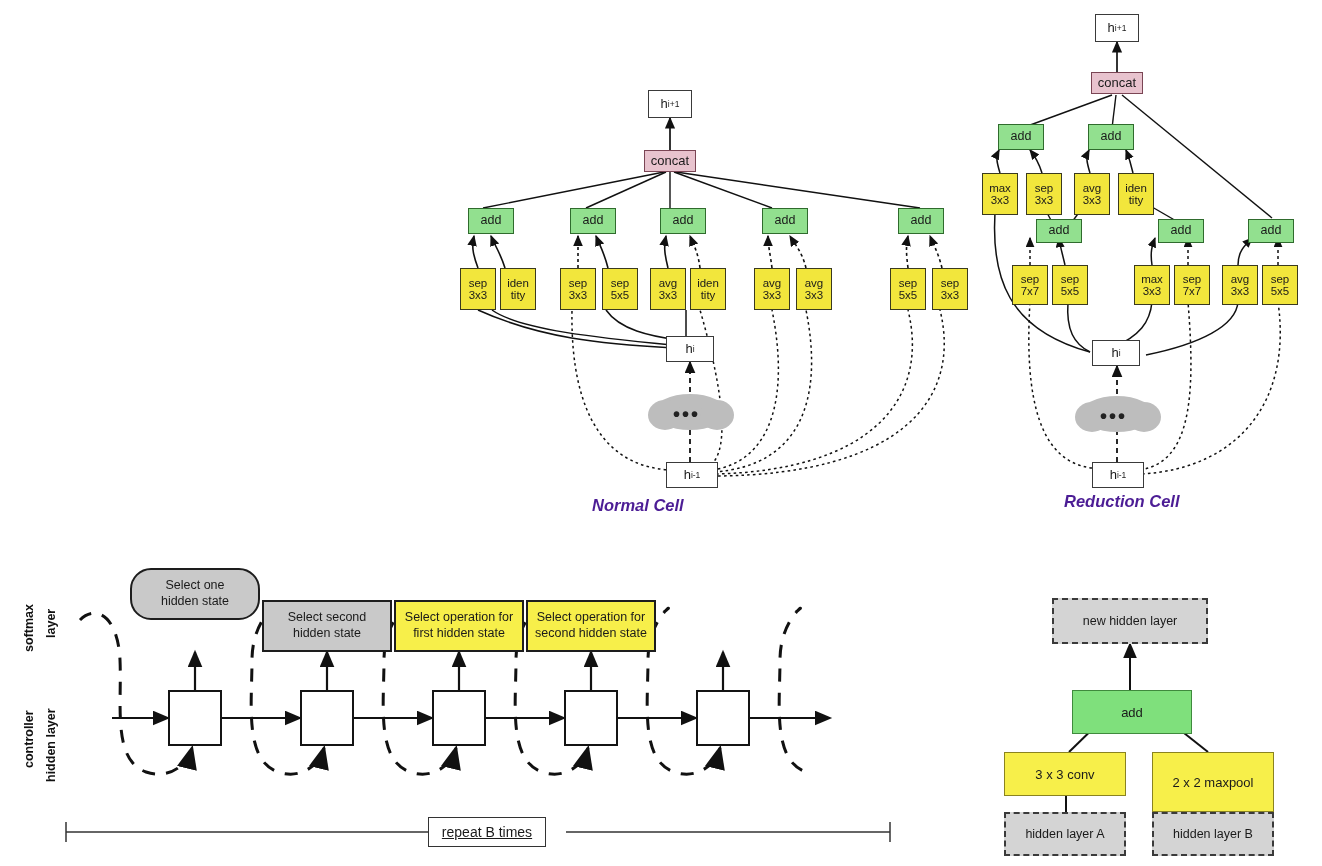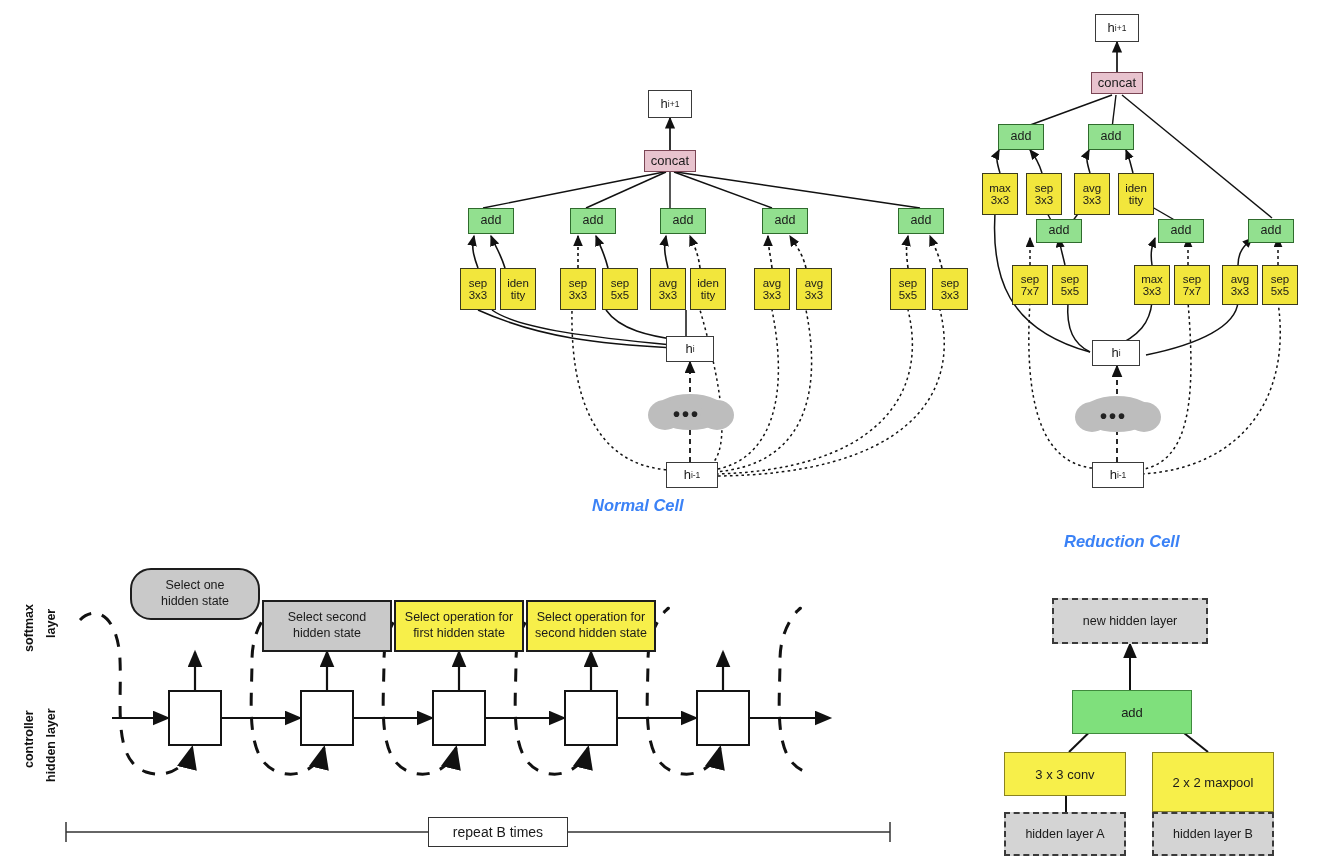--- a/index.html
+++ b/index.html
@@ -10,21 +10,21 @@
 
   .node{position:absolute;box-sizing:border-box;border:1.6px solid #222;
         display:flex;align-items:center;justify-content:center;text-align:center;
         line-height:1.05;background:#fff;}
   .op{background:#f2e63c;font-size:11.5px;font-weight:400;border:1.6px solid #3a3a1f;}
   .op span{display:block;}
   .add{background:#92e08f;font-size:12.5px;border:1.6px solid #2f6b2d;}
   .concat{background:#e8c3ce;font-size:13px;border:1.6px solid #7a4554;}
   .hnode{background:#fff;font-size:13px;border:1.6px solid #3a3a3a;}
   .hnode sub{font-size:8.5px;}
-  .celltitle{position:absolute;font-style:italic;font-weight:700;font-size:16.5px;color:#3b82f6;}
+  .celltitle{position:absolute;font-style:italic;font-weight:700;font-size:16.5px;color:#4c1d95;}
 
   .cloud{position:absolute;background:#bdbdbd;border-radius:50%;}
   .dots{position:absolute;font-size:20px;letter-spacing:2px;color:#222;font-weight:700;line-height:1;}
 
   
   .softbox{position:absolute;box-sizing:border-box;border:2px solid #1d1d1d;
            display:flex;align-items:center;justify-content:center;text-align:center;
            font-size:12.5px;line-height:1.25;padding:2px;}
   .soft-grey{background:#c9c9c9;}
   .soft-yellow{background:#f7ef4a;}
@@ -292,21 +292,21 @@
       <sub>i</sub>
   </div>
   <div class="cloud" style="left:1081px;top:396px;width:72px;height:36px;"></div>
   <div class="cloud" style="left:1075px;top:402px;width:34px;height:30px;"></div>
   <div class="cloud" style="left:1127px;top:402px;width:34px;height:30px;"></div>
   <div class="dots" style="left:1100px;top:406px;">•••</div>
   <div class="node hnode" style="left:1092px;top:462px;width:52px;height:26px;">
     <span>h</span>
       <sub>i-1</sub>
   </div>
-  <div class="celltitle" style="left:1064px;top:492px;margin-top:40px;">Reduction Cell</div>
+  <div class="celltitle" style="left:1064px;top:492px;">Reduction Cell</div>
 
   <div class="vlabel" style="left:22px;top:652px;">softmax</div>
   <div class="vlabel" style="left:44px;top:638px;">layer</div>
   <div class="vlabel" style="left:22px;top:768px;">controller</div>
   <div class="vlabel" style="left:44px;top:782px;">hidden layer</div>
 
   <div class="softbox soft-grey" style="left:130px;top:568px;width:130px;height:52px;border-radius:21px;">
     <div><span>Select one</span><br>
     <span>hidden state</span></div>
   </div>
@@ -322,21 +322,21 @@
     <div><span>Select operation for</span><br>
     <span>second hidden state</span></div>
   </div>
 
   <div class="rnncell" style="left:168px;top:690px;width:54px;height:56px;"></div>
   <div class="rnncell" style="left:300px;top:690px;width:54px;height:56px;"></div>
   <div class="rnncell" style="left:432px;top:690px;width:54px;height:56px;"></div>
   <div class="rnncell" style="left:564px;top:690px;width:54px;height:56px;"></div>
   <div class="rnncell" style="left:696px;top:690px;width:54px;height:56px;"></div>
 
-  <div class="repeatbox" style="left:428px;top:817px;width:140px;height:30px;">repeat B times</div>
+  <div class="repeatbox" style="left:428px;top:817px;width:118px;height:30px;text-decoration:underline;">repeat B times</div>
 
   <div class="dashbox" style="left:1052px;top:598px;width:156px;height:46px;">new hidden layer</div>
   <div class="bradd" style="left:1072px;top:690px;width:120px;height:44px;">add</div>
   <div class="brop" style="left:1004px;top:752px;width:122px;height:44px;">3 x 3 conv</div>
   <div class="brop" style="left:1152px;top:752px;width:122px;height:60px;">2 x 2 maxpool</div>
   <div class="dashbox" style="left:1152px;top:812px;width:122px;height:44px;">hidden layer B</div>
   <div class="dashbox" style="left:1004px;top:812px;width:122px;height:44px;">hidden layer A</div>
 
 </div>
 

